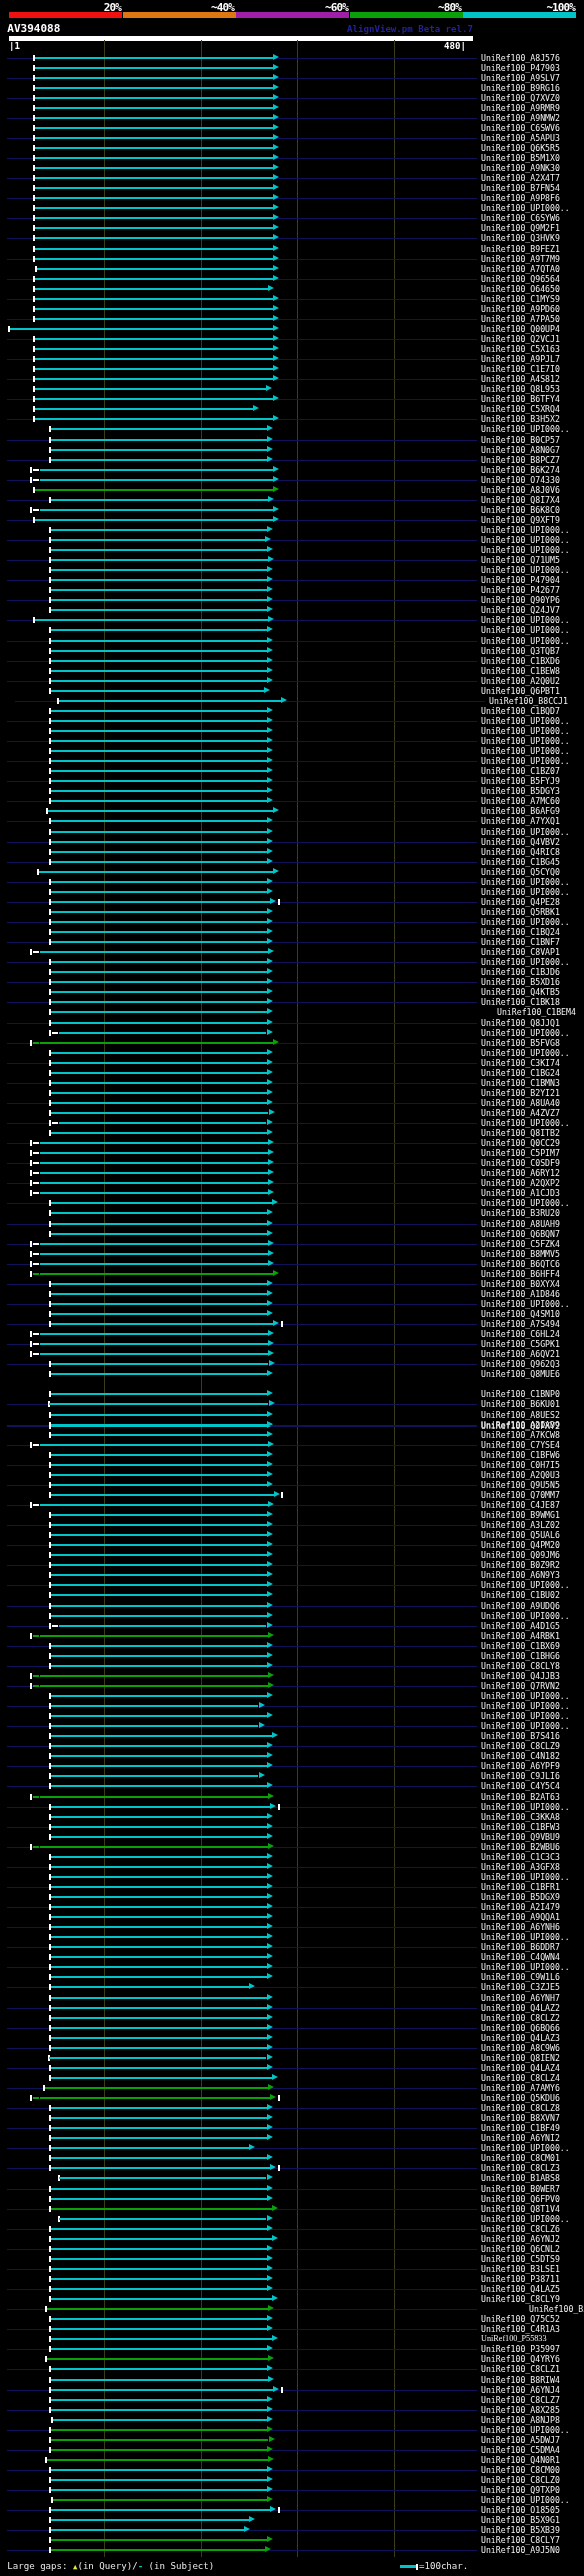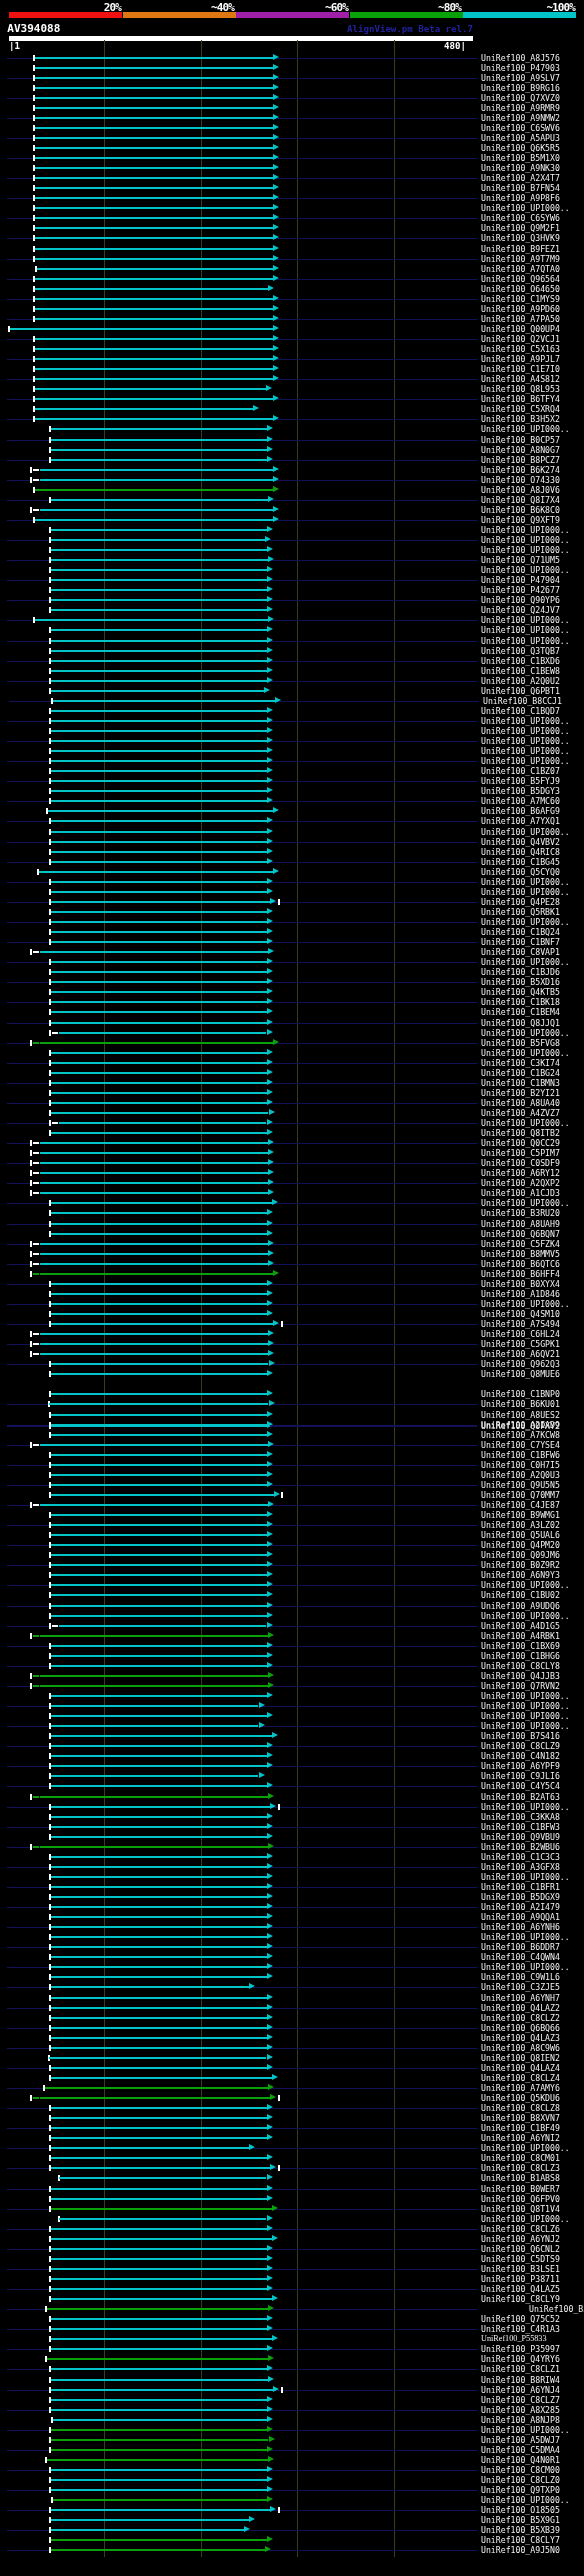--- a/index.html
+++ b/index.html
@@ -468,21 +468,21 @@
         <div class="hit-bar" style="left: 51px; top: 3.7px; width: 216px; background: rgb(0, 196, 200);"></div>
         <div class="hit-arrow" style="left: 267px; top: 1.4px; border-left: 6.4px solid rgb(0, 196, 200);"></div>
         <div class="hit-label" style="top: 0px;">UniRef100_A2Q0U2</div>
       </div>
       <div class="abs" style="left: 0px; top: 686px; width: 585px; height: 10px;">
         <div class="start-tick" style="left: 49px; top: 1.8px;"></div>
         <div class="hit-bar" style="left: 51px; top: 3.7px; width: 213px; background: rgb(0, 196, 200);"></div>
         <div class="hit-arrow" style="left: 264px; top: 1.4px; border-left: 6.4px solid rgb(0, 196, 200);"></div>
         <div class="hit-label" style="top: 0px;">UniRef100_Q6PBT1</div>
       </div>
-      <div class="abs" style="left: 2px; top: 696px; width: 474px; height: 10px;">
+      <div class="abs" style="left: 8px; top: 696px; width: 474px; height: 10px;">
         <div class="row-guide" style="left: 7.3px; top: 4.6px; width: 470px;"></div>
         <div class="start-tick" style="left: 49px; top: 1.8px;"></div>
         <div class="hit-bar" style="left: 51px; top: 3.7px; width: 222px; background: rgb(0, 196, 200);"></div>
         <div class="hit-arrow" style="left: 273px; top: 1.4px; border-left: 6.4px solid rgb(0, 196, 200);"></div>
         <div class="hit-label" style="top: 0px;">UniRef100_B8CCJ1</div>
       </div>
       <div class="abs" style="left: 0px; top: 706px; width: 585px; height: 10px;">
         <div class="start-tick" style="left: 49px; top: 1.8px;"></div>
         <div class="hit-bar" style="left: 51px; top: 3.7px; width: 216px; background: rgb(0, 196, 200);"></div>
         <div class="hit-arrow" style="left: 267px; top: 1.4px; border-left: 6.4px solid rgb(0, 196, 200);"></div>
@@ -676,21 +676,21 @@
         <div class="row-guide" style="left: 7.3px; top: 4.6px; width: 470px;"></div>
         <div class="start-tick" style="left: 49px; top: 1.8px;"></div>
         <div class="hit-bar" style="left: 51px; top: 3.7px; width: 216px; background: rgb(0, 196, 200);"></div>
         <div class="hit-arrow" style="left: 267px; top: 1.4px; border-left: 6.4px solid rgb(0, 196, 200);"></div>
         <div class="hit-label" style="top: 0px;">UniRef100_C1BK18</div>
       </div>
       <div class="abs" style="left: 0px; top: 1007px; width: 585px; height: 10px;">
         <div class="start-tick" style="left: 49px; top: 1.8px;"></div>
         <div class="hit-bar" style="left: 51px; top: 3.7px; width: 216px; background: rgb(0, 196, 200);"></div>
         <div class="hit-arrow" style="left: 267px; top: 1.4px; border-left: 6.4px solid rgb(0, 196, 200);"></div>
-        <div class="hit-label" style="top: 0px;">UniRef100_C1BEM4</div>
+        <div class="hit-label" style="top: 0px; margin-left: 16px;">UniRef100_C1BEM4</div>
       </div>
       <div class="abs" style="left: 0px; top: 1018px; width: 585px; height: 10px;">
         <div class="row-guide" style="left: 7.3px; top: 4.6px; width: 470px;"></div>
         <div class="start-tick" style="left: 49px; top: 1.8px;"></div>
         <div class="hit-bar" style="left: 51px; top: 3.7px; width: 216px; background: rgb(0, 196, 200);"></div>
         <div class="hit-arrow" style="left: 267px; top: 1.4px; border-left: 6.4px solid rgb(0, 196, 200);"></div>
         <div class="hit-label" style="top: 0px;">UniRef100_Q8JJQ1</div>
       </div>
       <div class="abs" style="left: 0px; top: 1028px; width: 585px; height: 10px;">
         <div class="start-tick" style="left: 49px; top: 1.8px;"></div>
@@ -1706,14 +1706,22 @@
         <div class="hit-label" style="top: 0px;">UniRef100_C8CLY7</div>
       </div>
       <div class="abs" style="left: 0px; top: 2545px; width: 585px; height: 10px;">
         <div class="row-guide" style="left: 7.3px; top: 4.6px; width: 470px;"></div>
         <div class="start-tick" style="left: 49px; top: 1.8px;"></div>
         <div class="hit-bar" style="left: 51px; top: 3.7px; width: 214px; background: rgb(10, 160, 10);"></div>
         <div class="hit-arrow" style="left: 265px; top: 1.4px; border-left: 6.4px solid rgb(10, 160, 10);"></div>
         <div class="hit-label" style="top: 0px;">UniRef100_A9J5N0</div>
       </div>
     </div>
+  <div id="legend">
+    <span class="part" style="left:7.3px;">
+      <span>Large gaps: </span><span id="legend-triangle">▲</span><span>(in Query)/</span><span id="legend-dash">-</span><span> (in Subject)</span>
+    </span>
+    <span id="legend-swatch"></span>
+    <span id="legend-swatch-tick"></span>
+    <span id="legend-scale-text">=100char.</span>
+  </div>
 </div>
 
 
 </body></html>

